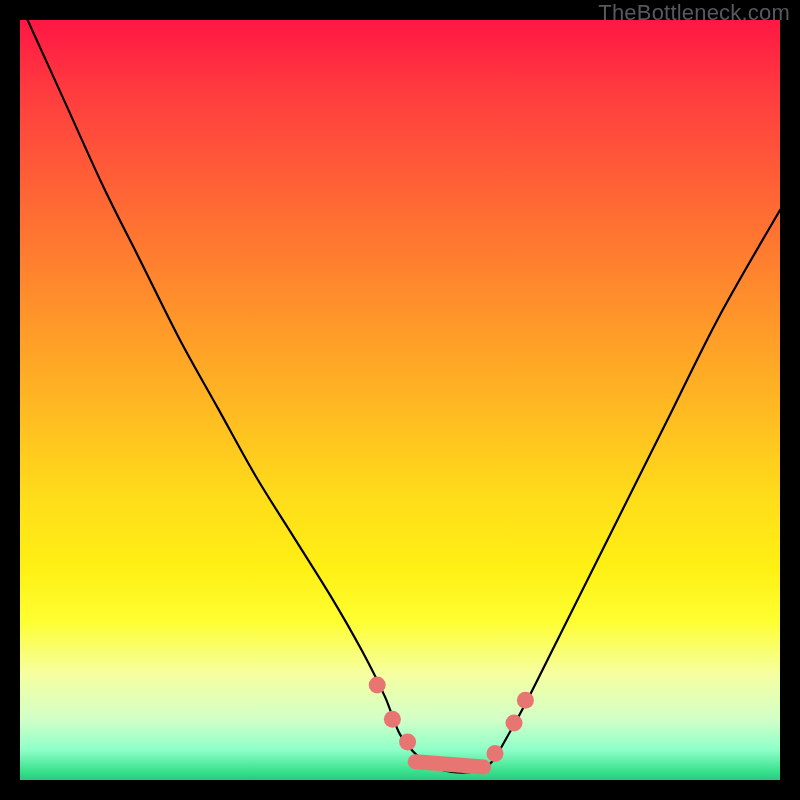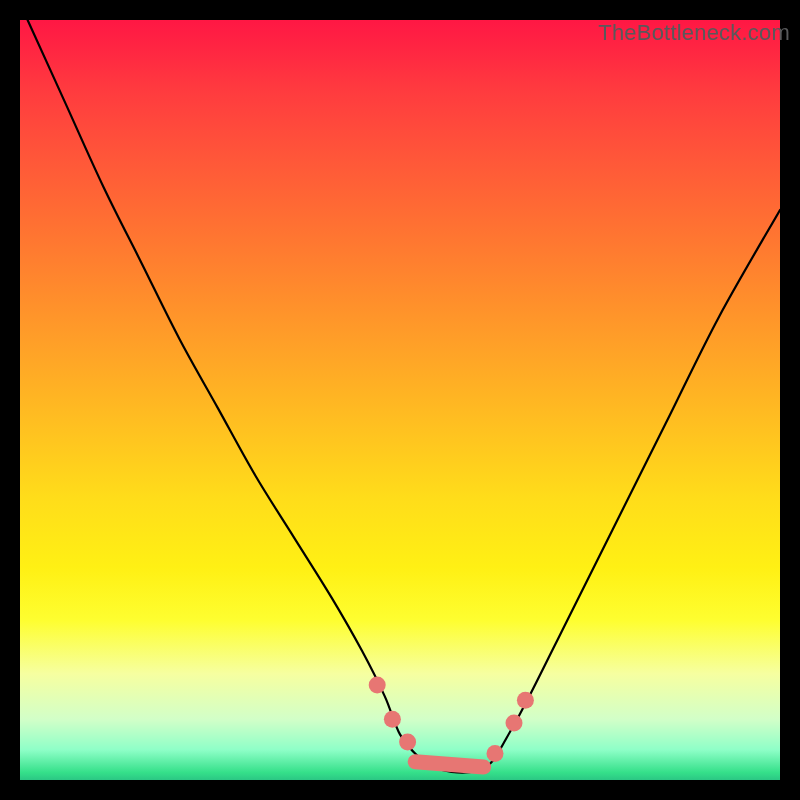--- a/index.html
+++ b/index.html
@@ -5,21 +5,21 @@
   * { margin: 0; padding: 0; box-sizing: border-box; }
   html, body { width: 800px; height: 800px; overflow: hidden; background: #000; }
   .frame {
     position: relative;
     width: 800px;
     height: 800px;
     background: #000;
   }
   .watermark {
     position: absolute;
-    top: 20px;
+    top: 0;
     right: 10px;
     font-family: Arial, Helvetica, sans-serif;
     font-size: 22px;
     font-weight: 500;
     color: #58595b;
     letter-spacing: 0.2px;
     z-index: 20;
     text-align: center;
   }
   .plot-area {

